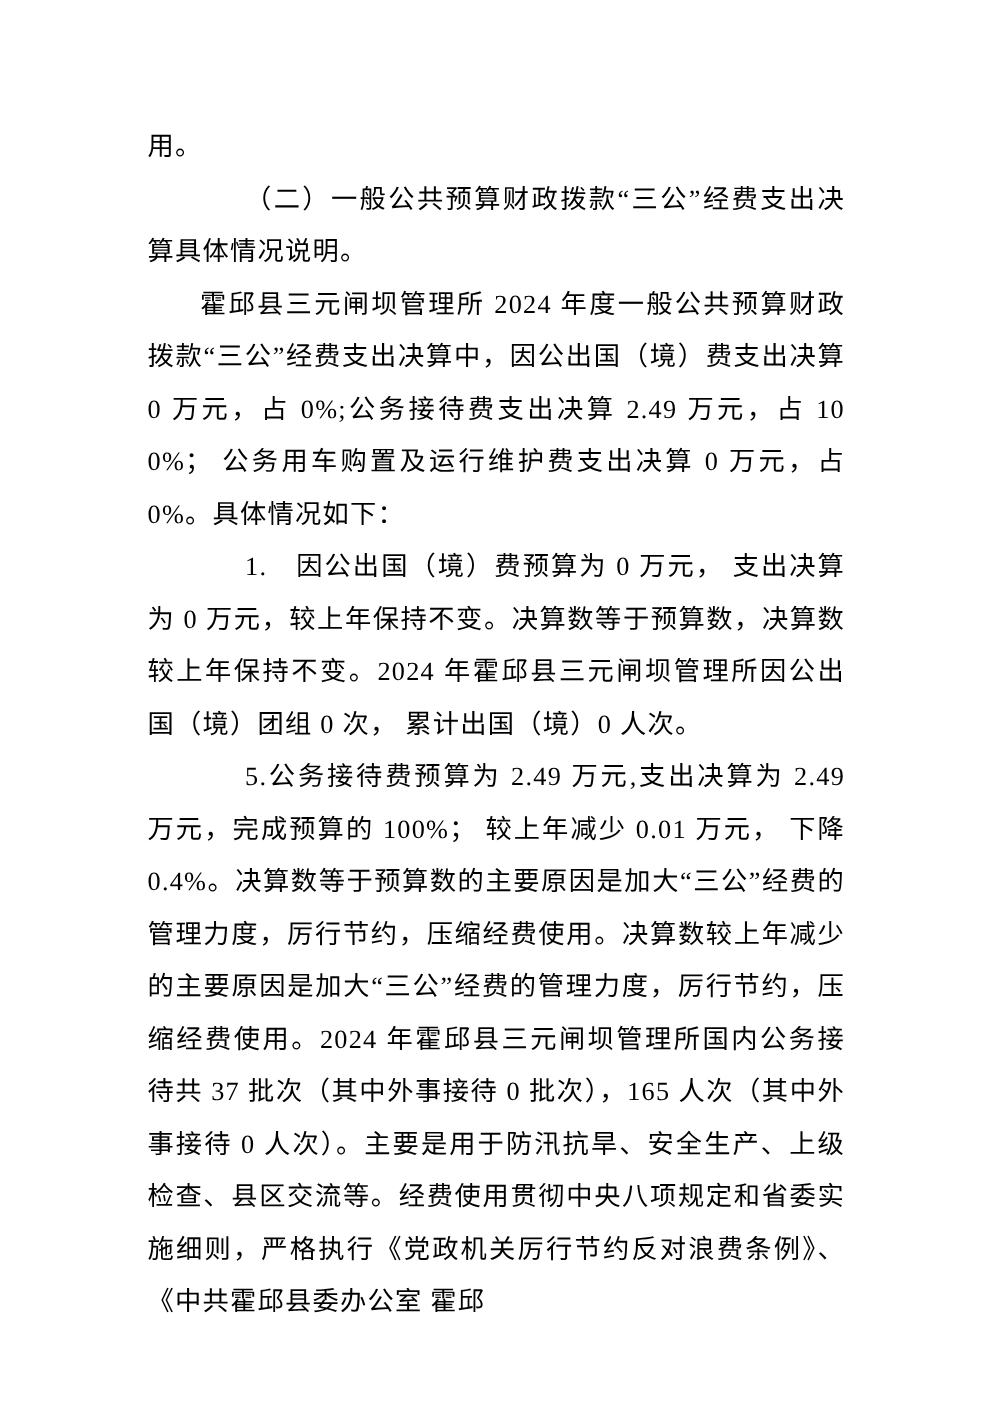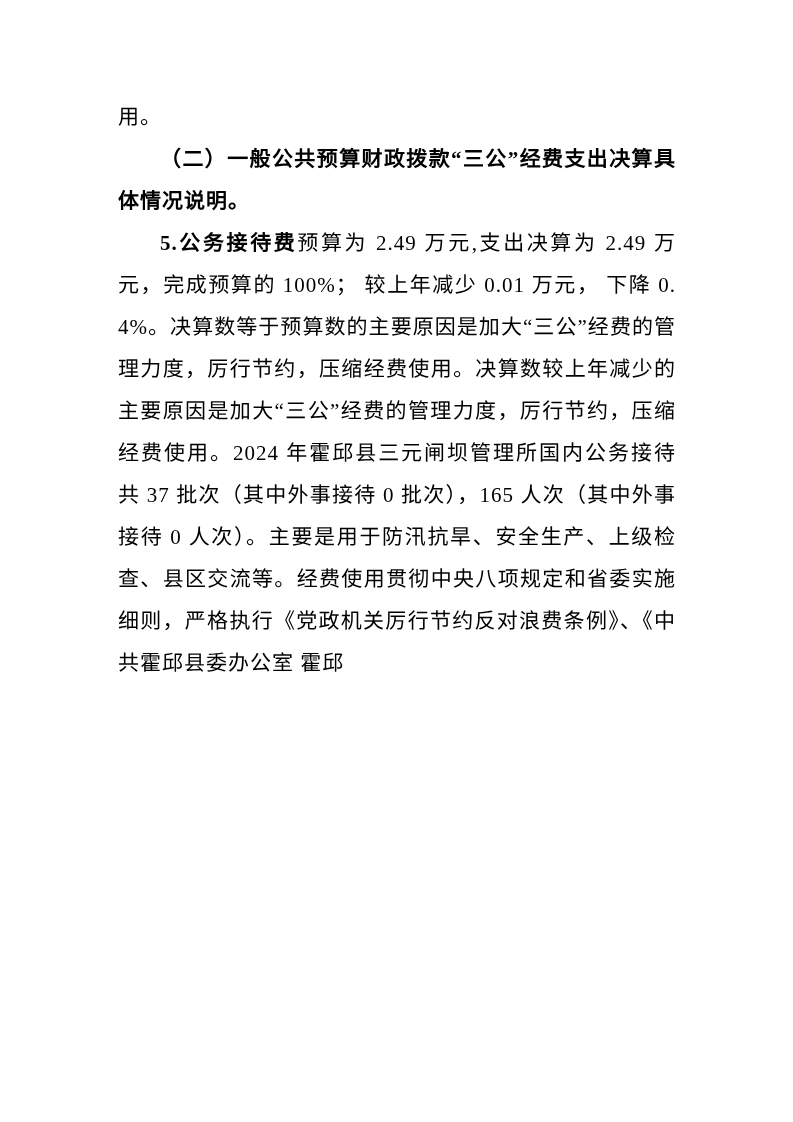--- a/index.html
+++ b/index.html
@@ -26,35 +26,42 @@
     text-align: justify;
     text-justify: inter-character;
     text-align-last: left;
     letter-spacing: 1px;
     word-break: break-all;
   }
   .para.indent {
     text-indent: 2em;
   }
   .bold {
-    font-weight: bold;
+    font-weight: normal;
+    margin-left: 36px;
   }
 </style>
 </head>
 <body>
 
 <div class="page">
 
   <p class="para">
     <span>用。</span>
   </p>
 
   <p class="para indent">
     <span class="bold">（二）一般公共预算财政拨款“三公”经费支出决算具体情况说明。</span>
   </p>
 
+  <p class="para indent">
+    <span>霍邱县三元闸坝管理所 2024 年度一般公共预算财政拨款“三公”经费支出决算中，因公出国（境）费支出决算 0 万元，占 0%;公务接待费支出决算 2.49 万元，占 100%； 公务用车购置及运行维护费支出决算 0 万元，占 0%。具体情况如下：</span>
+  </p>
 
+  <p class="para indent">
+    <span class="bold">1.　因公出国（境）费</span><span>预算为 0 万元， 支出决算为 0 万元，较上年保持不变。决算数等于预算数，决算数较上年保持不变。2024 年霍邱县三元闸坝管理所因公出国（境）团组 0 次， 累计出国（境）0 人次。</span>
+  </p>
 
   <p class="para indent">
     <span class="bold">5.公务接待费</span><span>预算为 2.49 万元,支出决算为 2.49 万元，完成预算的 100%； 较上年减少 0.01 万元， 下降 0.4%。决算数等于预算数的主要原因是加大“三公”经费的管理力度，厉行节约，压缩经费使用。决算数较上年减少的主要原因是加大“三公”经费的管理力度，厉行节约，压缩经费使用。2024 年霍邱县三元闸坝管理所国内公务接待共 37 批次（其中外事接待 0 批次），165 人次（其中外事接待 0 人次）。主要是用于防汛抗旱、安全生产、上级检查、县区交流等。经费使用贯彻中央八项规定和省委实施细则，严格执行《党政机关厉行节约反对浪费条例》、《中共霍邱县委办公室 霍邱</span>
   </p>
 
 </div>
 
 </body></html>

